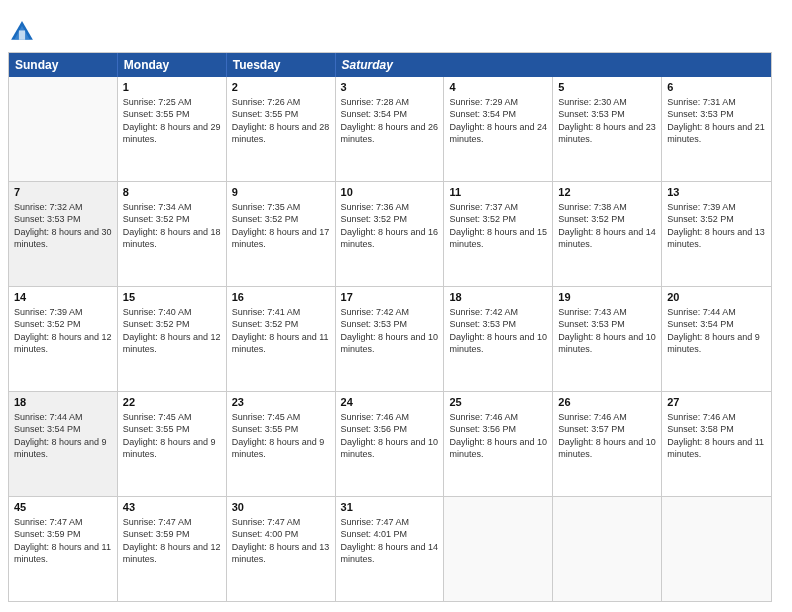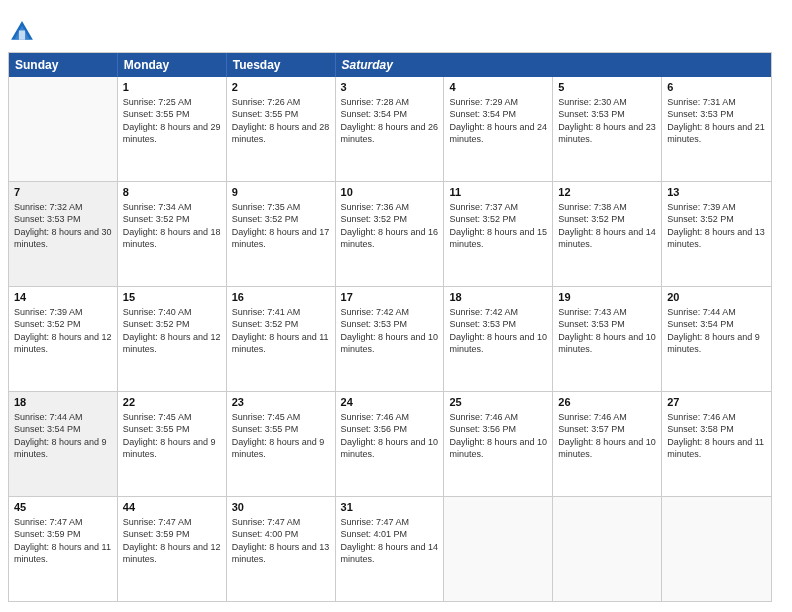--- a/index.html
+++ b/index.html
@@ -170,21 +170,21 @@
           <div class="cal-cell shaded"><span class="day-num">18</span><span class="cell-text">Sunrise: 7:44 AM</span><br><span class="cell-text">Sunset: 3:54 PM</span><br><span class="cell-text">Daylight: 8 hours and 9 minutes.</span></div>
           <div class="cal-cell"><span class="day-num">22</span><span class="cell-text">Sunrise: 7:45 AM</span><br><span class="cell-text">Sunset: 3:55 PM</span><br><span class="cell-text">Daylight: 8 hours and 9 minutes.</span></div>
           <div class="cal-cell"><span class="day-num">23</span><span class="cell-text">Sunrise: 7:45 AM</span><br><span class="cell-text">Sunset: 3:55 PM</span><br><span class="cell-text">Daylight: 8 hours and 9 minutes.</span></div>
           <div class="cal-cell"><span class="day-num">24</span><span class="cell-text">Sunrise: 7:46 AM</span><br><span class="cell-text">Sunset: 3:56 PM</span><br><span class="cell-text">Daylight: 8 hours and 10 minutes.</span></div>
           <div class="cal-cell"><span class="day-num">25</span><span class="cell-text">Sunrise: 7:46 AM</span><br><span class="cell-text">Sunset: 3:56 PM</span><br><span class="cell-text">Daylight: 8 hours and 10 minutes.</span></div>
           <div class="cal-cell"><span class="day-num">26</span><span class="cell-text">Sunrise: 7:46 AM</span><br><span class="cell-text">Sunset: 3:57 PM</span><br><span class="cell-text">Daylight: 8 hours and 10 minutes.</span></div>
           <div class="cal-cell"><span class="day-num">27</span><span class="cell-text">Sunrise: 7:46 AM</span><br><span class="cell-text">Sunset: 3:58 PM</span><br><span class="cell-text">Daylight: 8 hours and 11 minutes.</span></div>
         </div>
         <div class="cal-row">
           <div class="cal-cell"><span class="day-num">45</span><span class="cell-text">Sunrise: 7:47 AM</span><br><span class="cell-text">Sunset: 3:59 PM</span><br><span class="cell-text">Daylight: 8 hours and 11 minutes.</span></div>
-          <div class="cal-cell"><span class="day-num">44</span><span class="cell-text">Sunrise: 7:47 AM</span><br><span class="cell-text">Sunset: 3:59 PM</span><br><span class="cell-text">Daylight: 8 hours and 12 minutes.</span></div>
+          <div class="cal-cell"><span class="day-num">43</span><span class="cell-text">Sunrise: 7:47 AM</span><br><span class="cell-text">Sunset: 3:59 PM</span><br><span class="cell-text">Daylight: 8 hours and 12 minutes.</span></div>
           <div class="cal-cell"><span class="day-num">30</span><span class="cell-text">Sunrise: 7:47 AM</span><br><span class="cell-text">Sunset: 4:00 PM</span><br><span class="cell-text">Daylight: 8 hours and 13 minutes.</span></div>
           <div class="cal-cell"><span class="day-num">31</span><span class="cell-text">Sunrise: 7:47 AM</span><br><span class="cell-text">Sunset: 4:01 PM</span><br><span class="cell-text">Daylight: 8 hours and 14 minutes.</span></div>
           <div class="cal-cell empty"></div>
           <div class="cal-cell empty"></div>
           <div class="cal-cell empty"></div>
         </div>
       </div>
   </div>
 </div>
 

